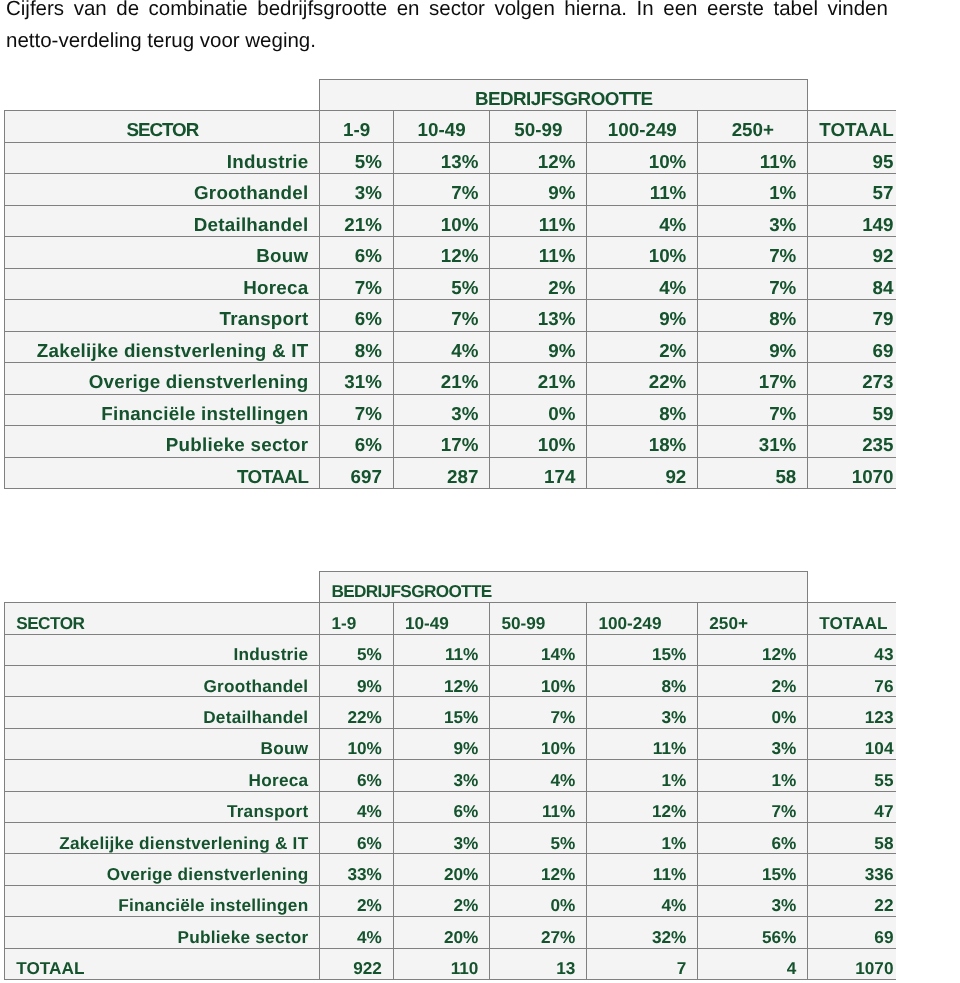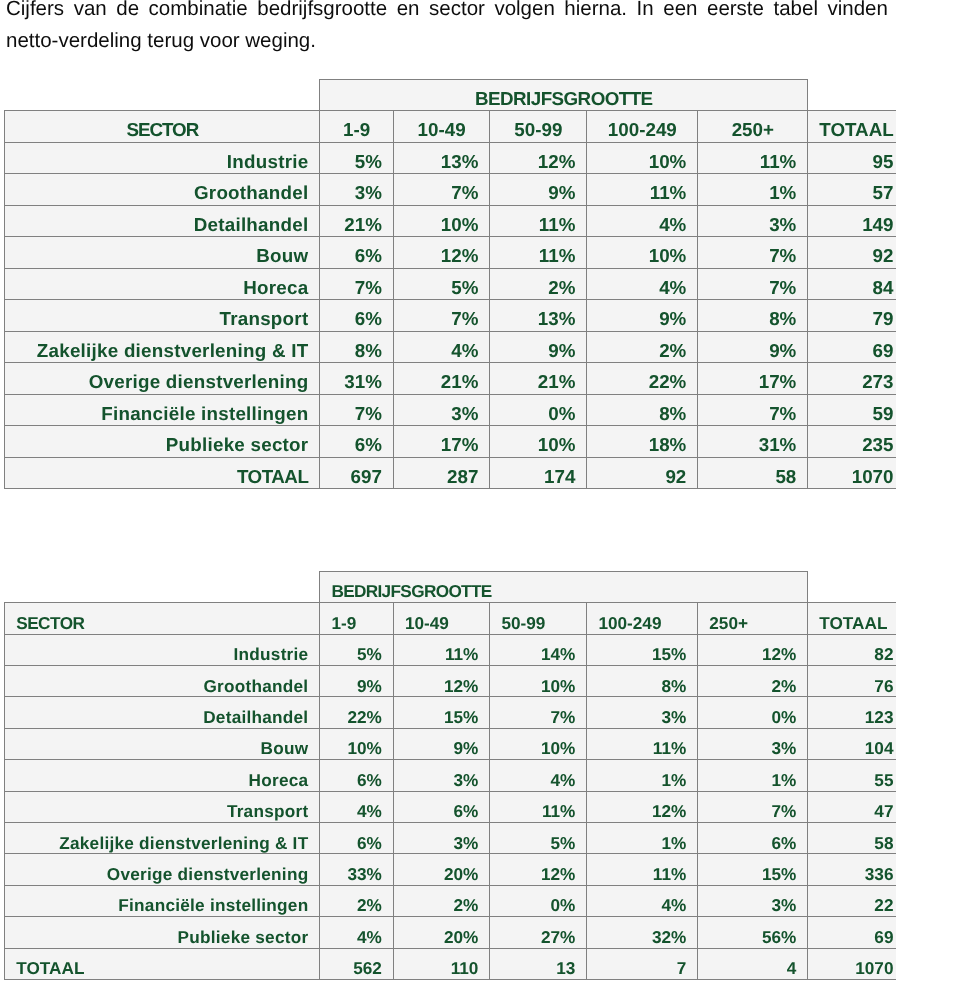--- a/index.html
+++ b/index.html
@@ -195,21 +195,21 @@
           <td class="lbl-l" style="width:110px">250+</td>
           <td class="lbl-l" style="width:97.2px">TOTAAL</td>
         </tr>
         <tr>
           <td class="lbl">Industrie</td>
           <td class="num">5%</td>
           <td class="num">11%</td>
           <td class="num">14%</td>
           <td class="num">15%</td>
           <td class="num">12%</td>
-          <td class="num">82</td>
+          <td class="num">43</td>
         </tr>
         <tr>
           <td class="lbl">Groothandel</td>
           <td class="num">9%</td>
           <td class="num">12%</td>
           <td class="num">10%</td>
           <td class="num">8%</td>
           <td class="num">2%</td>
           <td class="num">76</td>
         </tr>
@@ -280,21 +280,21 @@
           <td class="lbl">Publieke sector</td>
           <td class="num">4%</td>
           <td class="num">20%</td>
           <td class="num">27%</td>
           <td class="num">32%</td>
           <td class="num">56%</td>
           <td class="num">69</td>
         </tr>
         <tr>
           <td class="lbl-l">TOTAAL</td>
-          <td class="num">562</td>
+          <td class="num">922</td>
           <td class="num">110</td>
           <td class="num">13</td>
           <td class="num">7</td>
           <td class="num">4</td>
           <td class="num">1070</td>
         </tr>
       </tbody>
     </table>
 
 </div>

